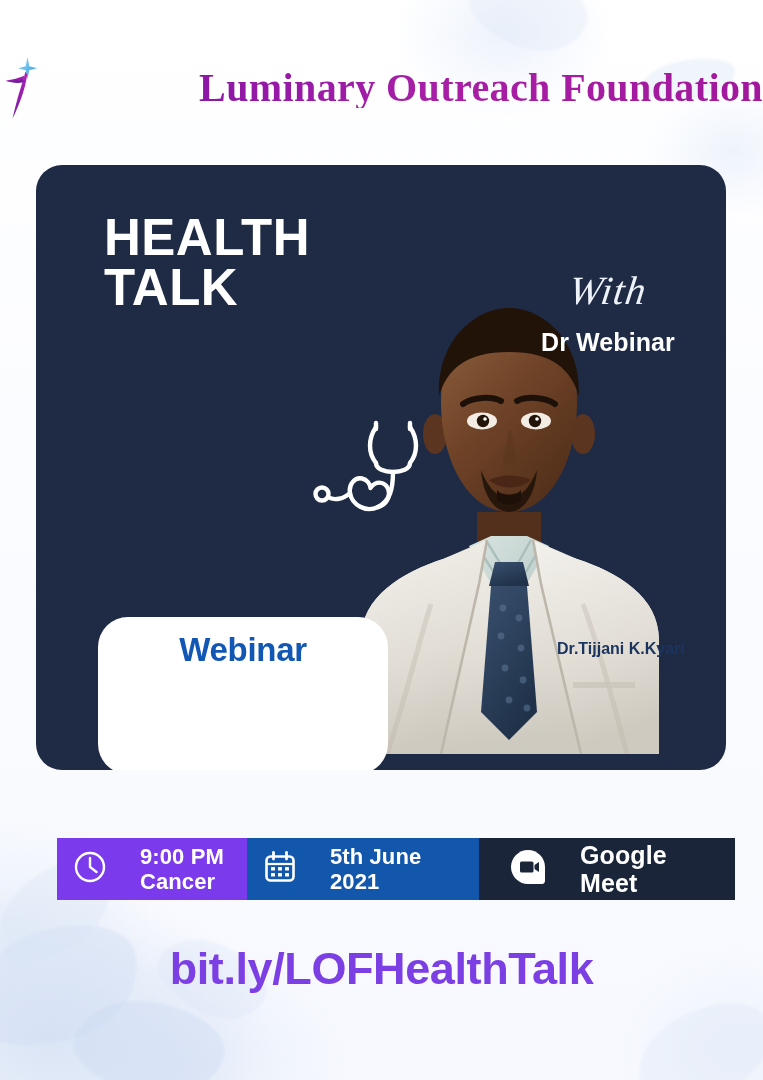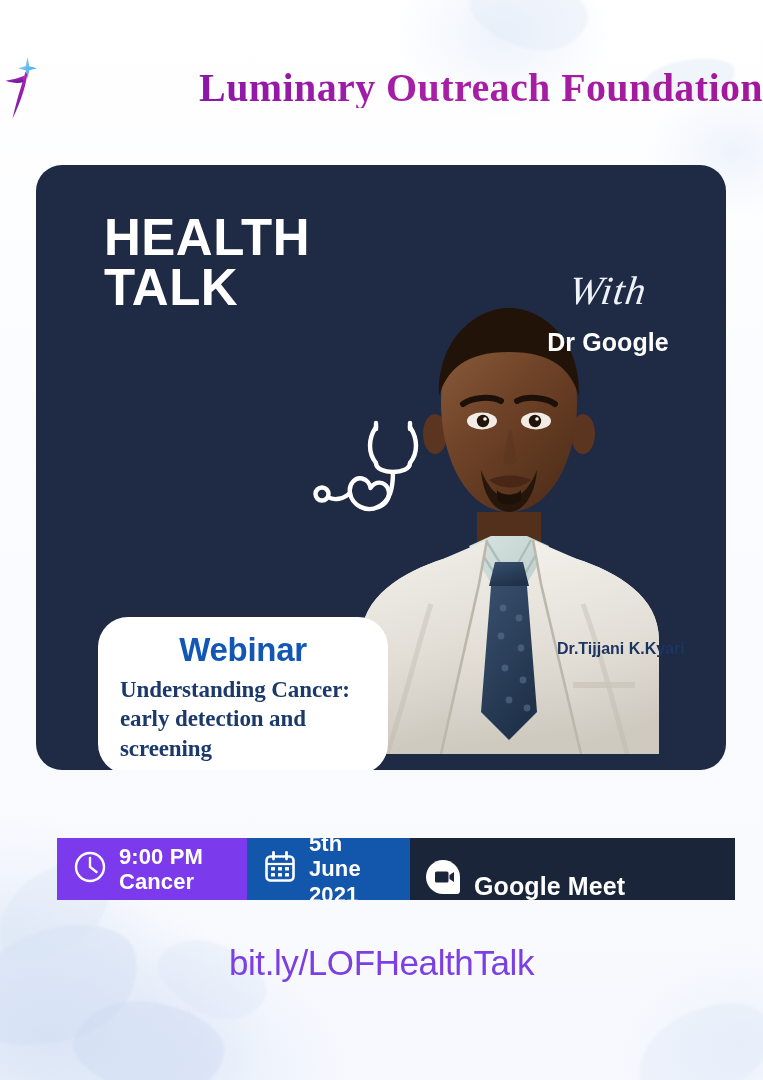--- a/index.html
+++ b/index.html
@@ -195,44 +195,45 @@
     overflow: hidden;
   }
   .info-seg {
     display: flex;
     align-items: center;
     gap: 12px;
     padding: 0 16px;
     height: 62px;
   }
   .seg-time  { background: #7c3aed; width: 190px; }
-  .seg-date  { background: #1357ad; width: 163px; }
-  .seg-place { background: #1b2539; flex: 1; padding-left: 14px; align-items: flex-end; }
+  .seg-date  { background: #1357ad; width: 232px; }
+  .seg-place { background: #1b2539; flex: 1; padding-left: 30px; }
 
   .info-icon { flex: 0 0 auto; display: block; }
   .info-text {
     color: #ffffff;
     font-size: 22px;
     font-weight: 700;
     line-height: 1.14;
     letter-spacing: 0.1px;
+    margin-left: 21px;
   }
   .info-text span { display: block; }
   .info-text.single { font-size: 25px; }
 
   
   .link-url {
     position: absolute;
     left: 0;
     top: 943px;
     width: 763px;
     text-align: center;
     color: #7b3fe4;
-    font-size: 35px;
-    font-weight: 400;
+    font-size: 45px;
+    font-weight: 700;
     letter-spacing: -0.4px;
   }
 </style>
 </head>
 <body>
 
 <div class="poster">
 
   <div class="bg-leaf leaf-a"></div>
   <div class="bg-leaf leaf-b"></div>
@@ -291,21 +292,21 @@
                  C66.5 71.5 71 68.5 75.8 70 C82.5 72 85 80.5 81 87.5 C79 91 75.5 93.2 72 94 Z"></path>
 
         <path d="M44 80 C38 86 28 88 22 84"></path>
         <circle cx="16" cy="81" r="6.5"></circle>
       </svg>
     </div>
 
     <div class="speaker">
       <div class="speaker-with">With</div>
       <div class="speaker-name">
-        <span>Dr Google</span>
+        <span>Dr Webinar</span>
       </div>
     </div>
 
     <div class="photo">
       <svg viewBox="0 0 435 470" xmlns="http://www.w3.org/2000/svg">
         <defs>
           <linearGradient id="coatG" x1="0" y1="0" x2="0.2" y2="1">
             <stop offset="0%" stop-color="#f3f1ec"></stop>
             <stop offset="60%" stop-color="#e2ded6"></stop>
             <stop offset="100%" stop-color="#cfcac0"></stop>
@@ -394,21 +395,20 @@
         <path d="M198 196 C210 190 228 190 240 196 C228 206 210 206 198 196 Z" fill="#4a2616"></path>
 
         <path d="M190 186 C192 212 204 228 218 228 C232 228 244 212 246 186
                  C238 206 228 214 218 214 C208 214 198 206 190 186 Z" fill="#1d1008" opacity="0.85"></path>
         <path d="M206 206 C210 212 226 212 230 206 L230 216 C224 222 212 222 206 216 Z" fill="#1d1008"></path>
       </svg>
     </div>
 
     <div class="webinar-box">
       <div class="webinar-heading">Webinar</div>
-      <div class="webinar-topic">Understanding Cancer: early detection and screening</div>
     </div>
 
   </div>
 
   <div class="info-bar">
 
     <div class="info-seg seg-time">
       <span class="info-icon">
         <svg width="34" height="34" viewBox="0 0 34 34" fill="none" stroke="#ffffff" stroke-width="2.4" stroke-linecap="round">
           <circle cx="17" cy="17" r="14"></circle>

